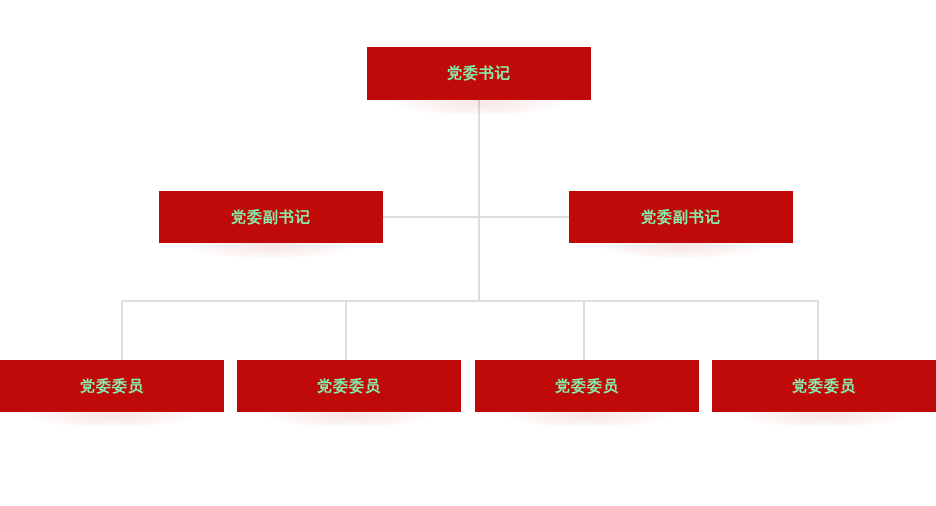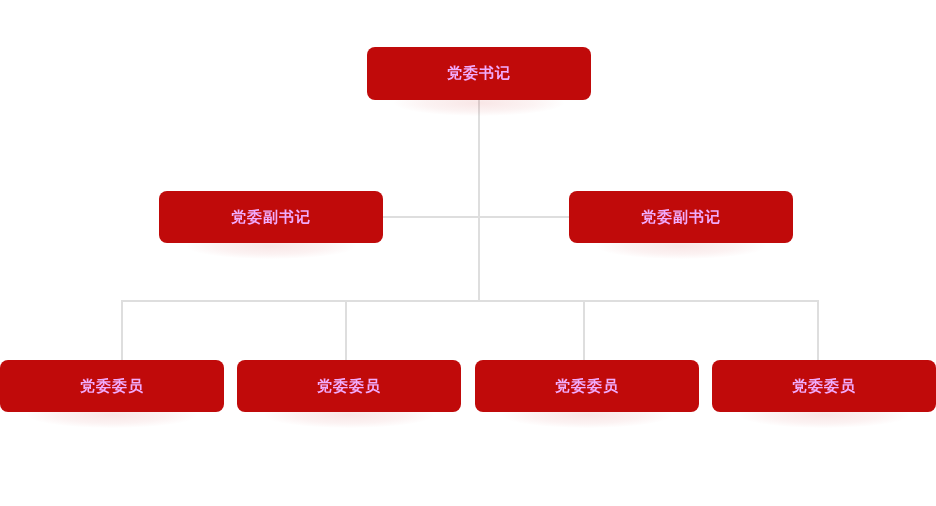--- a/index.html
+++ b/index.html
@@ -25,25 +25,25 @@
     background: #dedede;
   }
   .connector.v { width: 2px; }
   .connector.h { height: 2px; }
 
   
   .node {
     position: absolute;
     box-sizing: border-box;
     background: #c00a0a;
-    border-radius: 8px;
+    border-radius: 0;
     display: flex;
     align-items: center;
     justify-content: center;
-    color: #f0abfc;
+    color: #86efac;
     font-size: 15px;
     font-weight: bold;
     letter-spacing: 1px;
     line-height: 1;
     z-index: 2;
   }
   
   .node::after {
     content: "";
     position: absolute;

